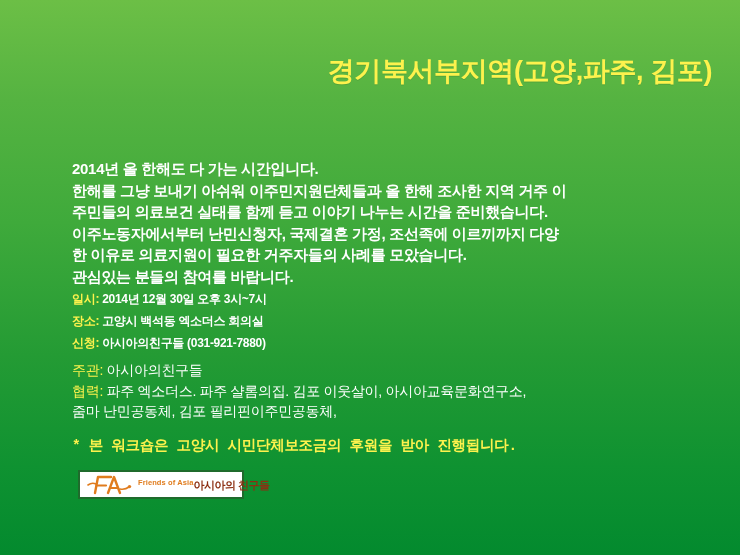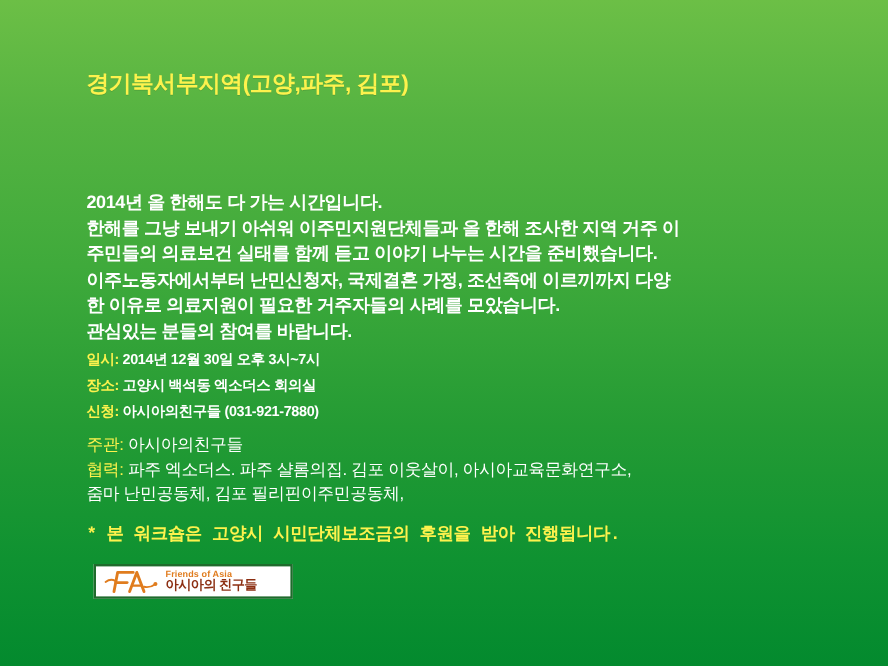--- a/index.html
+++ b/index.html
@@ -24,27 +24,28 @@
   }
 
   
   .title-block {
     position: absolute;
     left: 72px;
     top: 52px;
     width: 640px;
   }
   .title-line {
-    font-size: 19px;
+    font-size: 27px;
     line-height: 38px;
     font-weight: bold;
     color: #fdf24d;
     letter-spacing: -0.4px;
     white-space: nowrap;
     text-shadow: 0 1px 0 rgba(0,0,0,0.10);
+    text-align: right;
   }
 
   
   .intro-block {
     position: absolute;
     left: 72px;
     top: 158px;
     width: 650px;
   }
   .intro-line {
@@ -128,21 +129,21 @@
   }
   .logo-mark {
     flex: 0 0 auto;
     width: 52px;
     height: 25px;
     position: relative;
   }
   .logo-text {
     flex: 1 1 auto;
     display: flex;
-    flex-direction: column;
+    flex-direction: row;
     justify-content: center;
     line-height: 1;
     padding-left: 2px;
   }
   .logo-en {
     font-size: 7.5px;
     font-weight: bold;
     color: #e07c1e;
     letter-spacing: 0.1px;
     white-space: nowrap;

